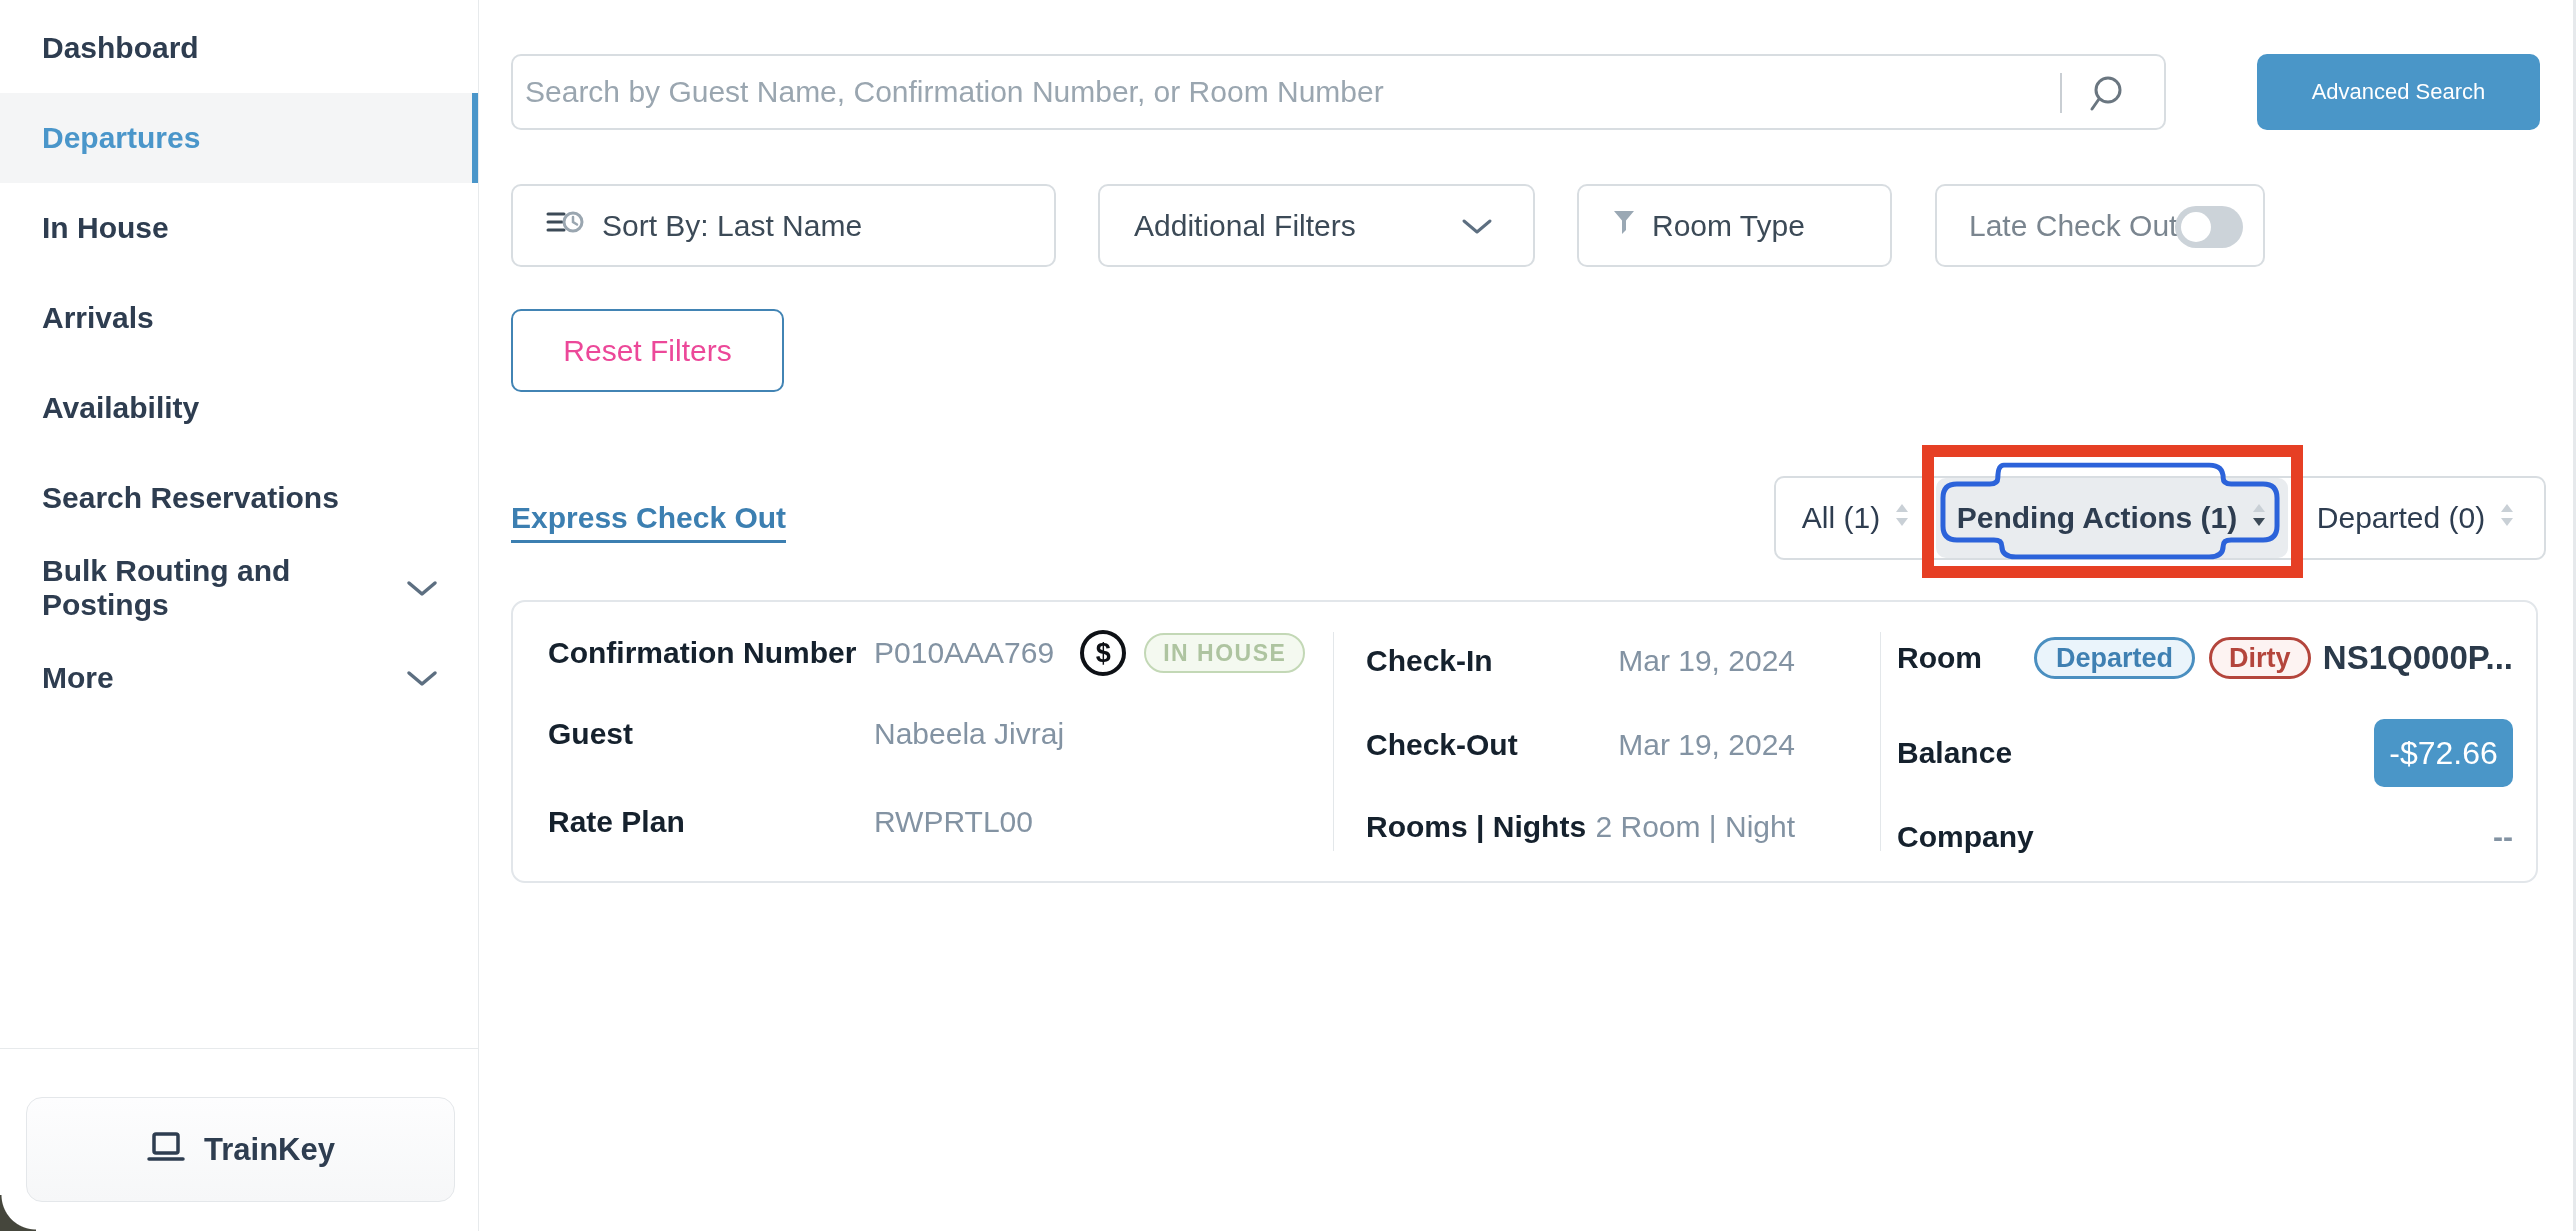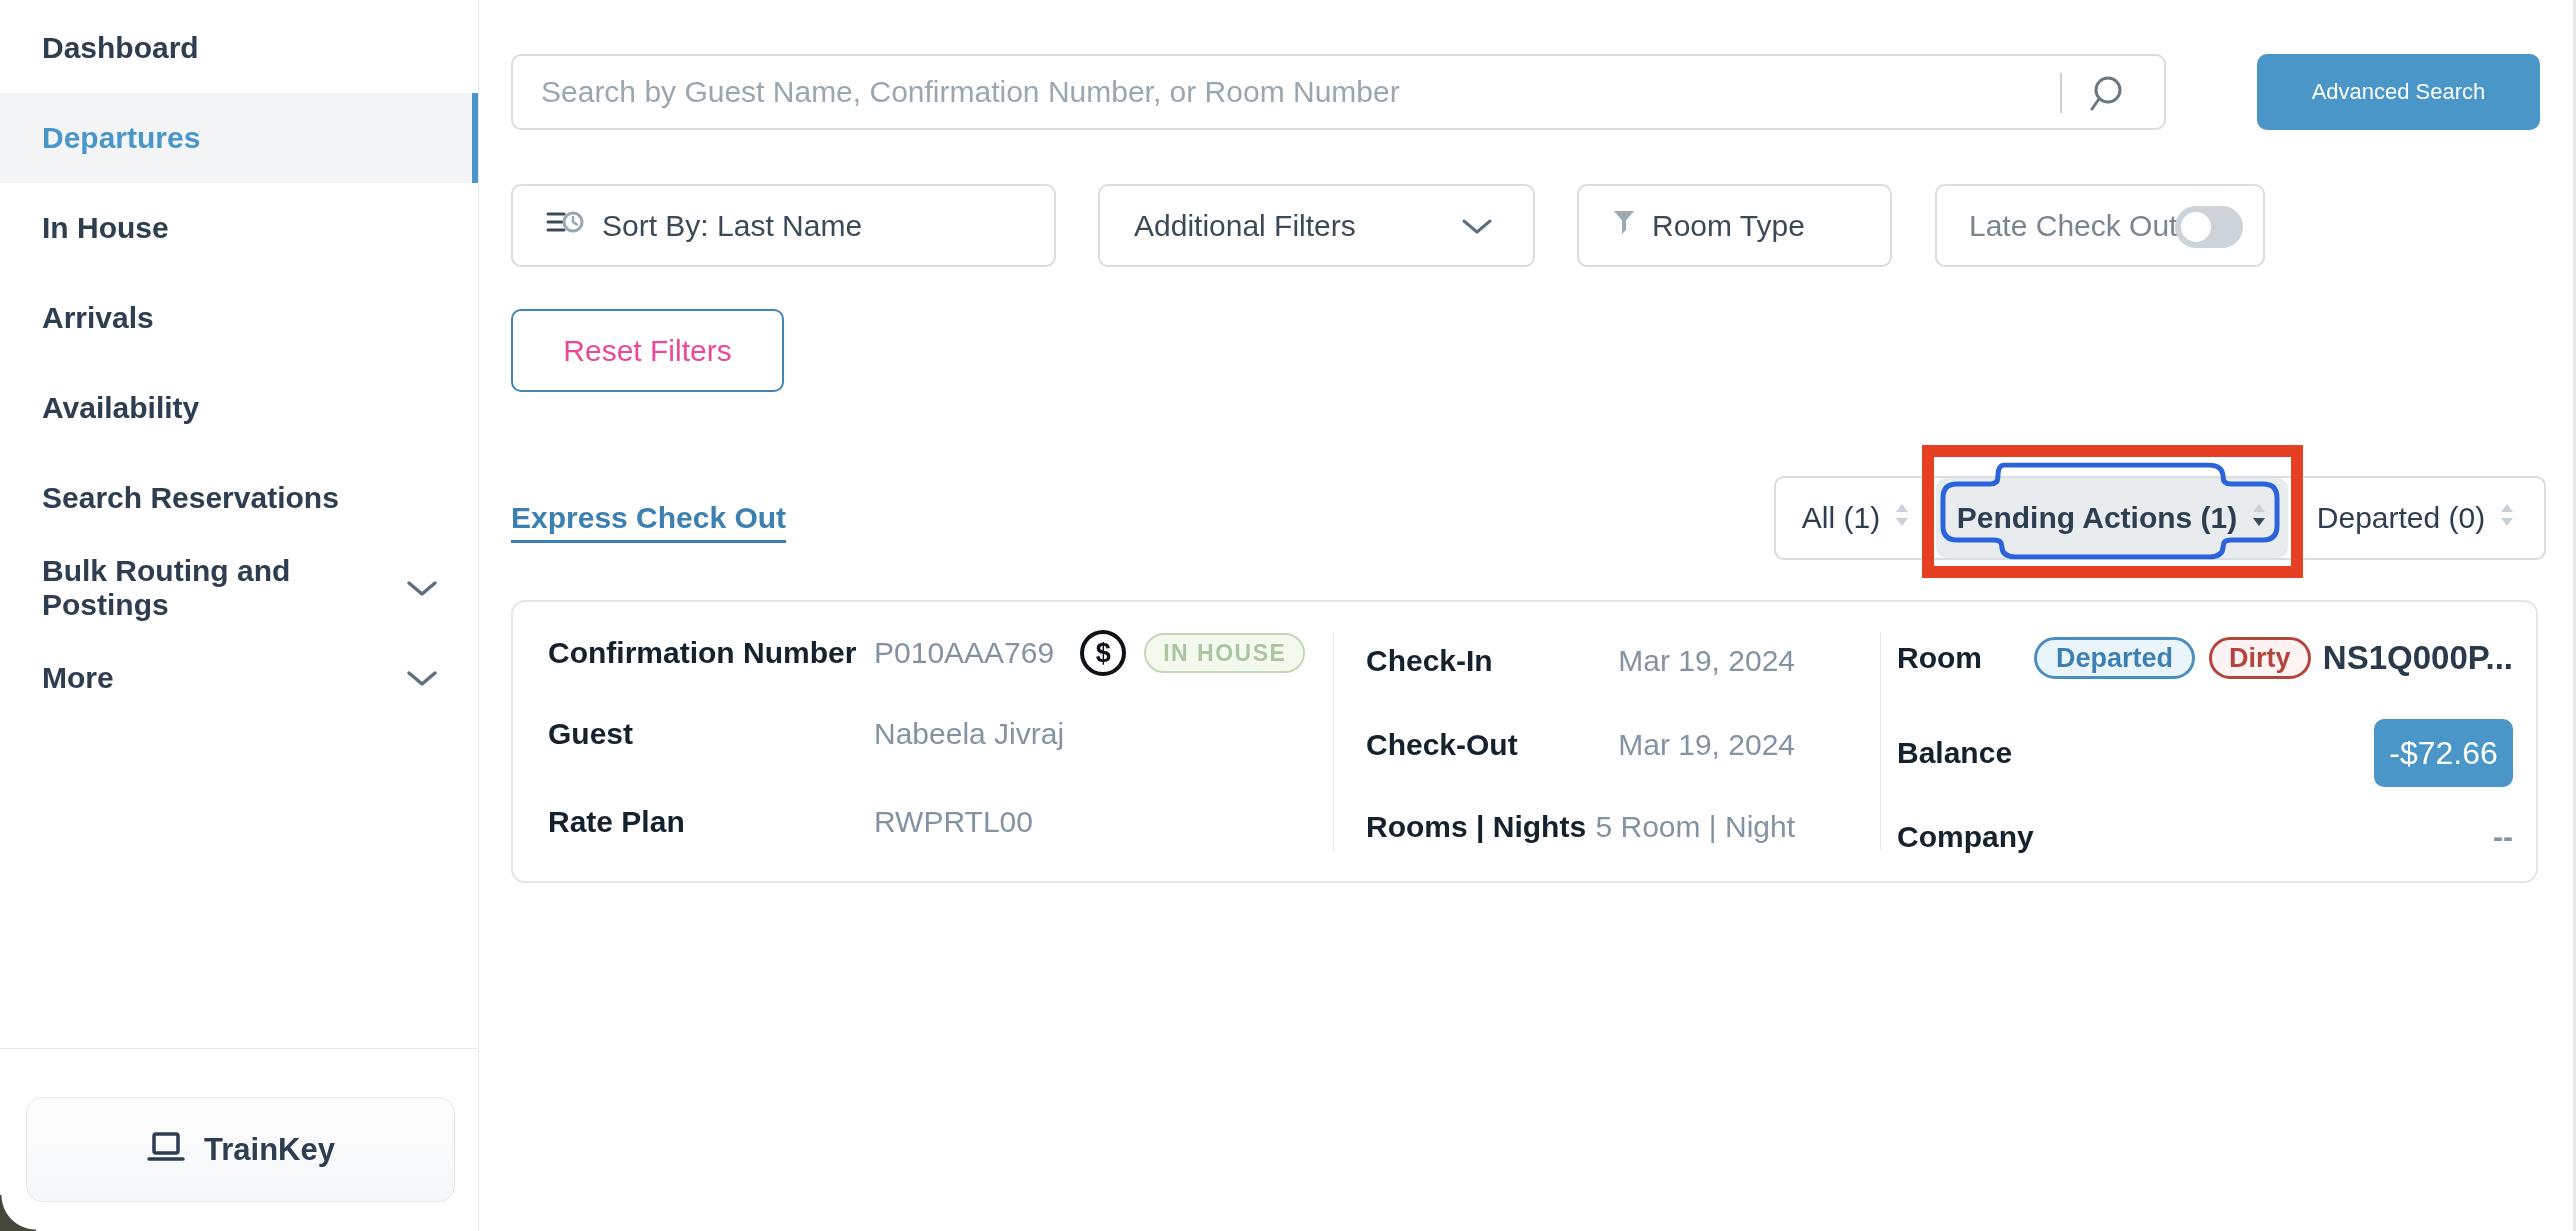--- a/index.html
+++ b/index.html
@@ -17,21 +17,21 @@
   .trainkey { position:absolute; left:26px; top:1097px; width:429px; height:105px; border:1px solid #e4e7ea; border-radius:16px; background:linear-gradient(#fdfdfe,#f6f7f8); display:flex; align-items:center; justify-content:center; gap:18px; cursor:pointer; }
   .trainkey-label { font-size:31px; font-weight:700; color:#2e3d50; }
   .dark-corner { position:absolute; left:0; bottom:0; width:36px; height:36px; background:radial-gradient(circle at 100% 0, rgba(0,0,0,0) 34px, #45463c 35px); }
 
   
   .main { position:absolute; left:480px; top:0; width:2096px; height:1231px; }
   .right-edge { position:absolute; right:0; top:0; width:3px; height:1231px; background:#e6e9ec; }
 
   
   .search-box { position:absolute; left:31px; top:54px; width:1655px; height:76px; border:2px solid #d8dde1; border-radius:10px; background:#fff; }
-  .search-box input { position:absolute; left:0; top:0; width:1534px; height:72px; border:none; outline:none; padding-left:28px; font-family:"Liberation Sans",sans-serif; font-size:30px; color:#3c4a57; background:transparent; }
+  .search-box input { position:absolute; left:0; top:0; width:1534px; height:72px; border:none; outline:none; padding-left:12px; font-family:"Liberation Sans",sans-serif; font-size:30px; color:#3c4a57; background:transparent; }
   .search-box input::placeholder { color:#9aa6b0; }
   .search-divider { position:absolute; right:102px; top:17px; width:2px; height:40px; background:#c9ced3; }
   .search-icon { position:absolute; right:38px; top:18px; cursor:pointer; }
   .adv-btn { position:absolute; left:1777px; top:54px; width:283px; height:76px; background:#4a96c8; border:none; border-radius:10px; color:#ffffff; font-family:"Liberation Sans",sans-serif; font-size:22px; cursor:pointer; }
 
   
   .fbox { position:absolute; top:184px; height:83px; border:2px solid #d8dde1; border-radius:10px; background:#fff; display:flex; align-items:center; cursor:pointer; font-size:30px; color:#3c4a57; }
   .fbox.sort { left:31px; width:545px; padding-left:33px; gap:18px; }
   .fbox.addl { left:618px; width:437px; padding-left:34px; }
   .fbox.addl .chev { margin-left:auto; margin-right:40px; }
@@ -246,21 +246,21 @@
       <div class="crow c2 r1">
         <span class="clabel">Check-In</span>
         <span class="cvalue">Mar 19, 2024</span>
       </div>
       <div class="crow c2 r2">
         <span class="clabel">Check-Out</span>
         <span class="cvalue">Mar 19, 2024</span>
       </div>
       <div class="crow c2 r3">
         <span class="clabel">Rooms | Nights</span>
-        <span class="cvalue">5 Room | Night</span>
+        <span class="cvalue">2 Room | Night</span>
       </div>
 
       <div class="crow c3 r1">
         <span class="clabel">Room</span>
         <span class="badge-occupied">Departed</span>
         <span class="badge-dirty">Dirty</span>
         <span class="room-num">NS1Q000P...</span>
       </div>
       <div class="crow c3 r2">
         <span class="clabel">Balance</span>

